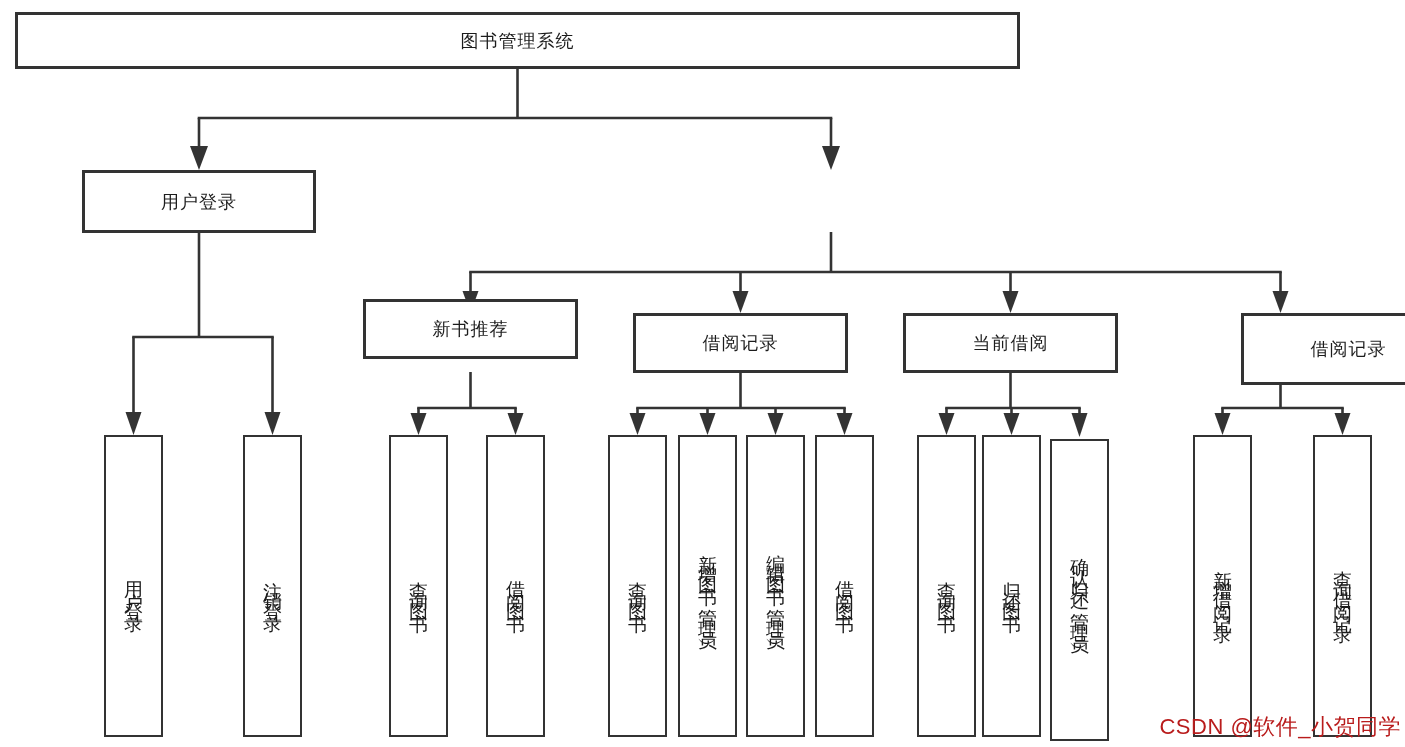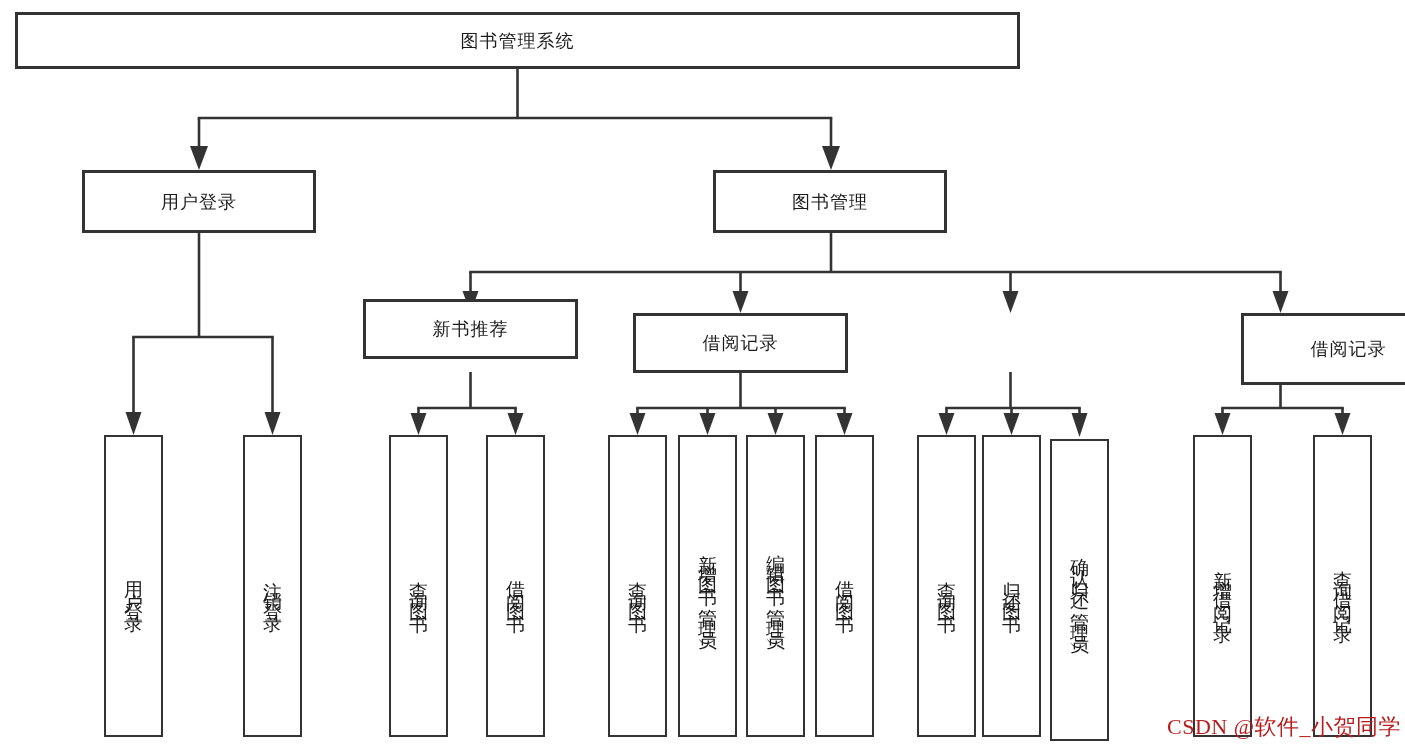--- a/index.html
+++ b/index.html
@@ -1,18 +1,18 @@
 <!DOCTYPE html>
 <html><head>
 <meta charset="utf-8">
 <style>
   html,body{margin:0;padding:0;background:#ffffff;}
   .stage{
     position:relative;width:1405px;height:747px;background:#ffffff;
-    font-family:Liberation Serif, serif;overflow:hidden;
+    font-family:Liberation Sans, sans-serif;overflow:hidden;
   }
   .connectors{position:absolute;left:0;top:0;z-index:1;}
   .connectors line{stroke:#333333;stroke-width:2.6;}
   .connectors polygon{fill:#333333;}
   .box{
     position:absolute;box-sizing:border-box;background:#ffffff;
     border:3px solid #333333;color:#1c1c1c;
     display:flex;align-items:center;justify-content:center;
     z-index:2;text-align:center;
   }
@@ -105,24 +105,24 @@
       <line x1="1222.5" y1="408" x2="1222.5" y2="418"></line>
       <polygon points="1214.5,413 1230.5,413 1222.5,435"></polygon>
       <line x1="1342.5" y1="408" x2="1342.5" y2="418"></line>
       <polygon points="1334.5,413 1350.5,413 1342.5,435"></polygon>
     </g>
   </svg>
 
   <div class="box h" style="left:15px;top:12px;width:1005px;height:57px">图书管理系统</div>
 
   <div class="box h" style="left:82px;top:170px;width:234px;height:63px">用户登录</div>
-  <div class="box h" style="left:713px;top:170px;width:234px;height:63px">图书管理</div>
 
   <div class="box h" style="left:363px;top:299px;width:215px;height:60px">新书推荐</div>
   <div class="box h" style="left:633px;top:313px;width:215px;height:60px">借阅记录</div>
+  <div class="box h" style="left:903px;top:313px;width:215px;height:60px">当前借阅</div>
   <div class="box h" style="left:1241px;top:313px;width:215px;height:72px">借阅记录</div>
 
   <div class="box v" style="left:104px;top:435px;width:59px;height:302px">用户登录</div>
   <div class="box v" style="left:243px;top:435px;width:59px;height:302px">注销登录</div>
 
   <div class="box v" style="left:389px;top:435px;width:59px;height:302px">查询图书</div>
   <div class="box v" style="left:486px;top:435px;width:59px;height:302px">借阅图书</div>
 
   <div class="box v" style="left:608px;top:435px;width:59px;height:302px">查询图书</div>
   <div class="box v" style="left:678px;top:435px;width:59px;height:302px">新增图书（管理员）</div>

